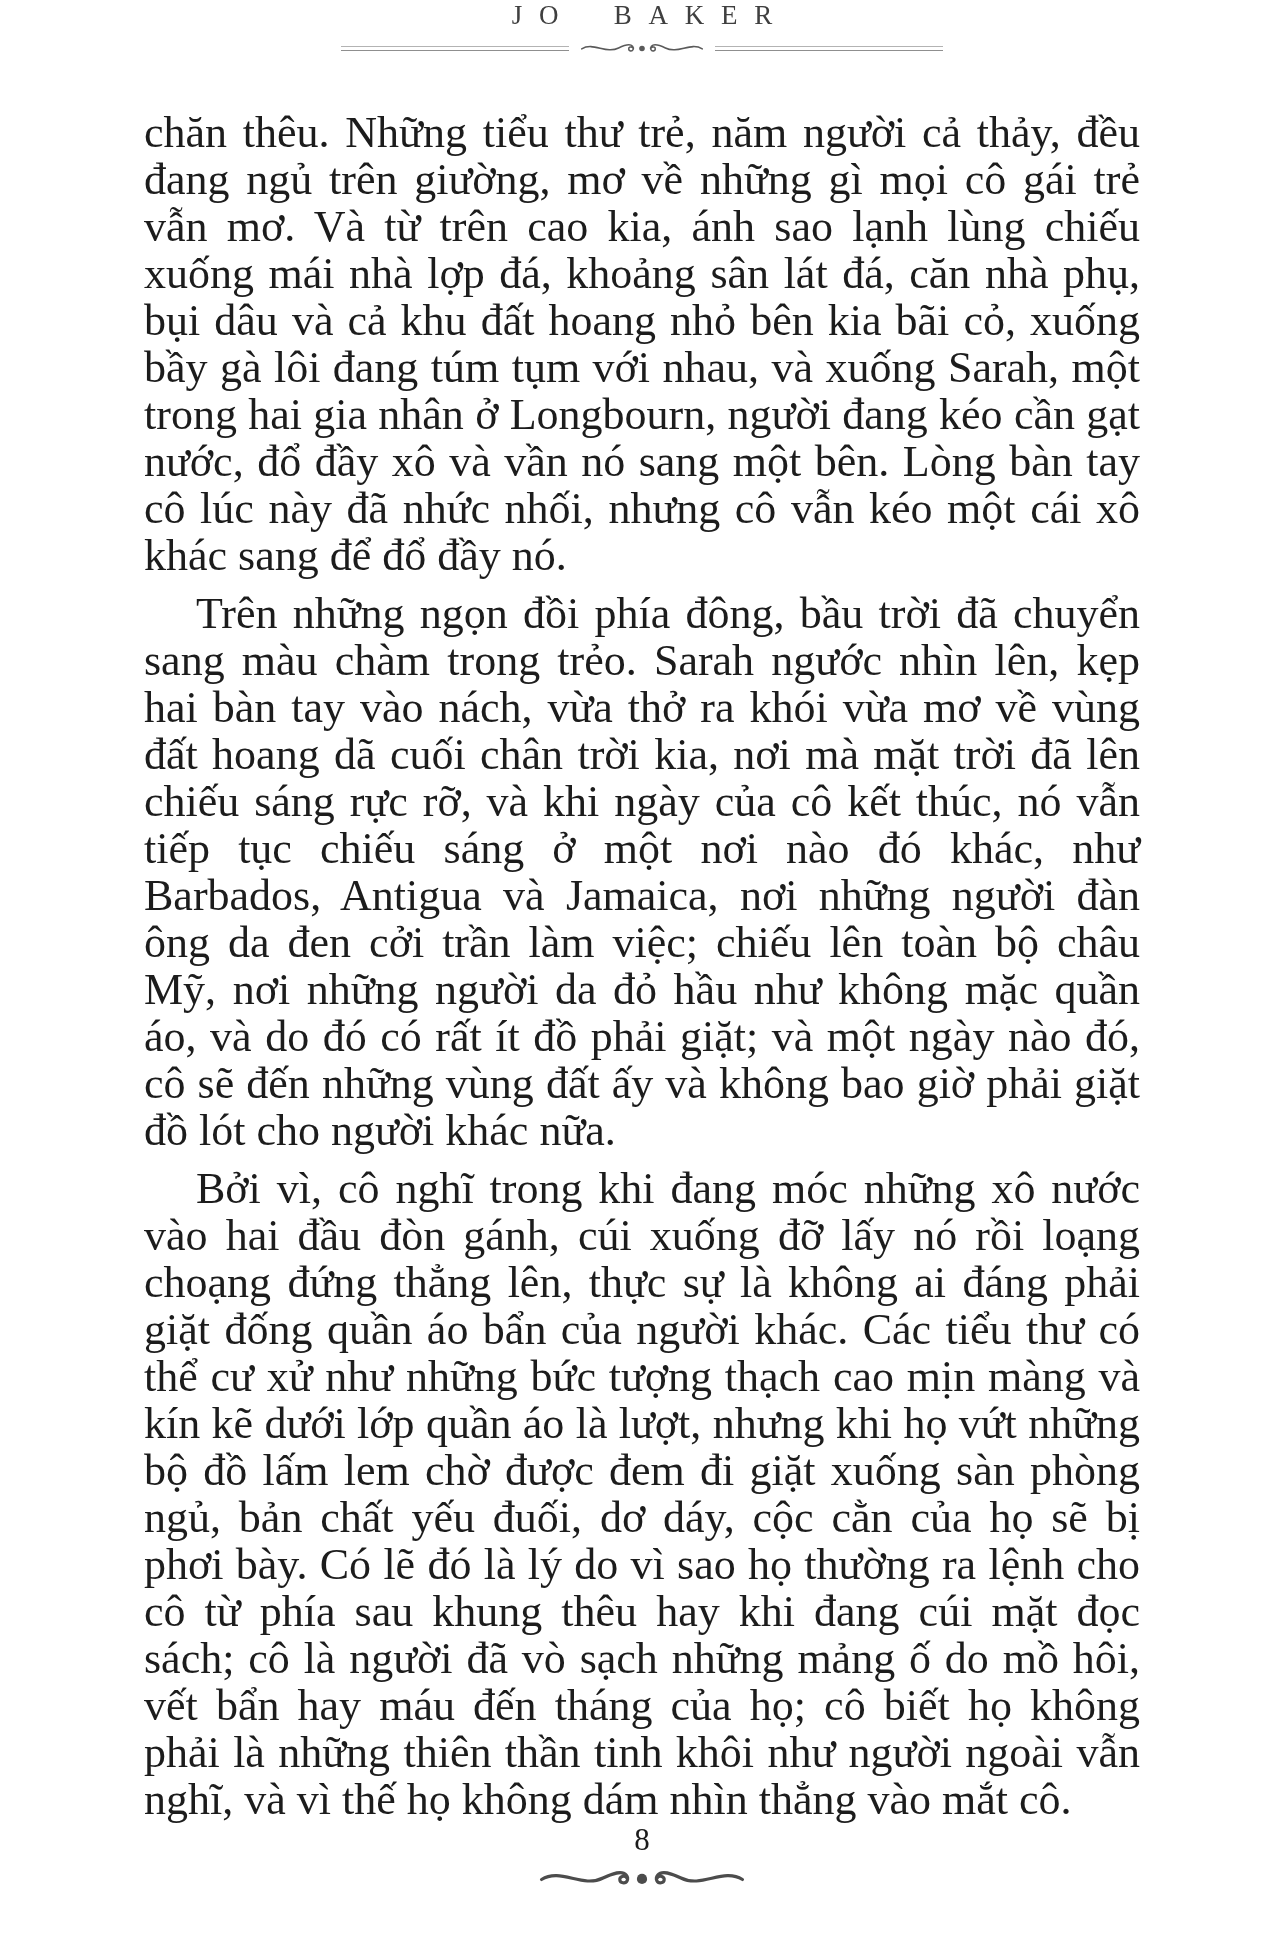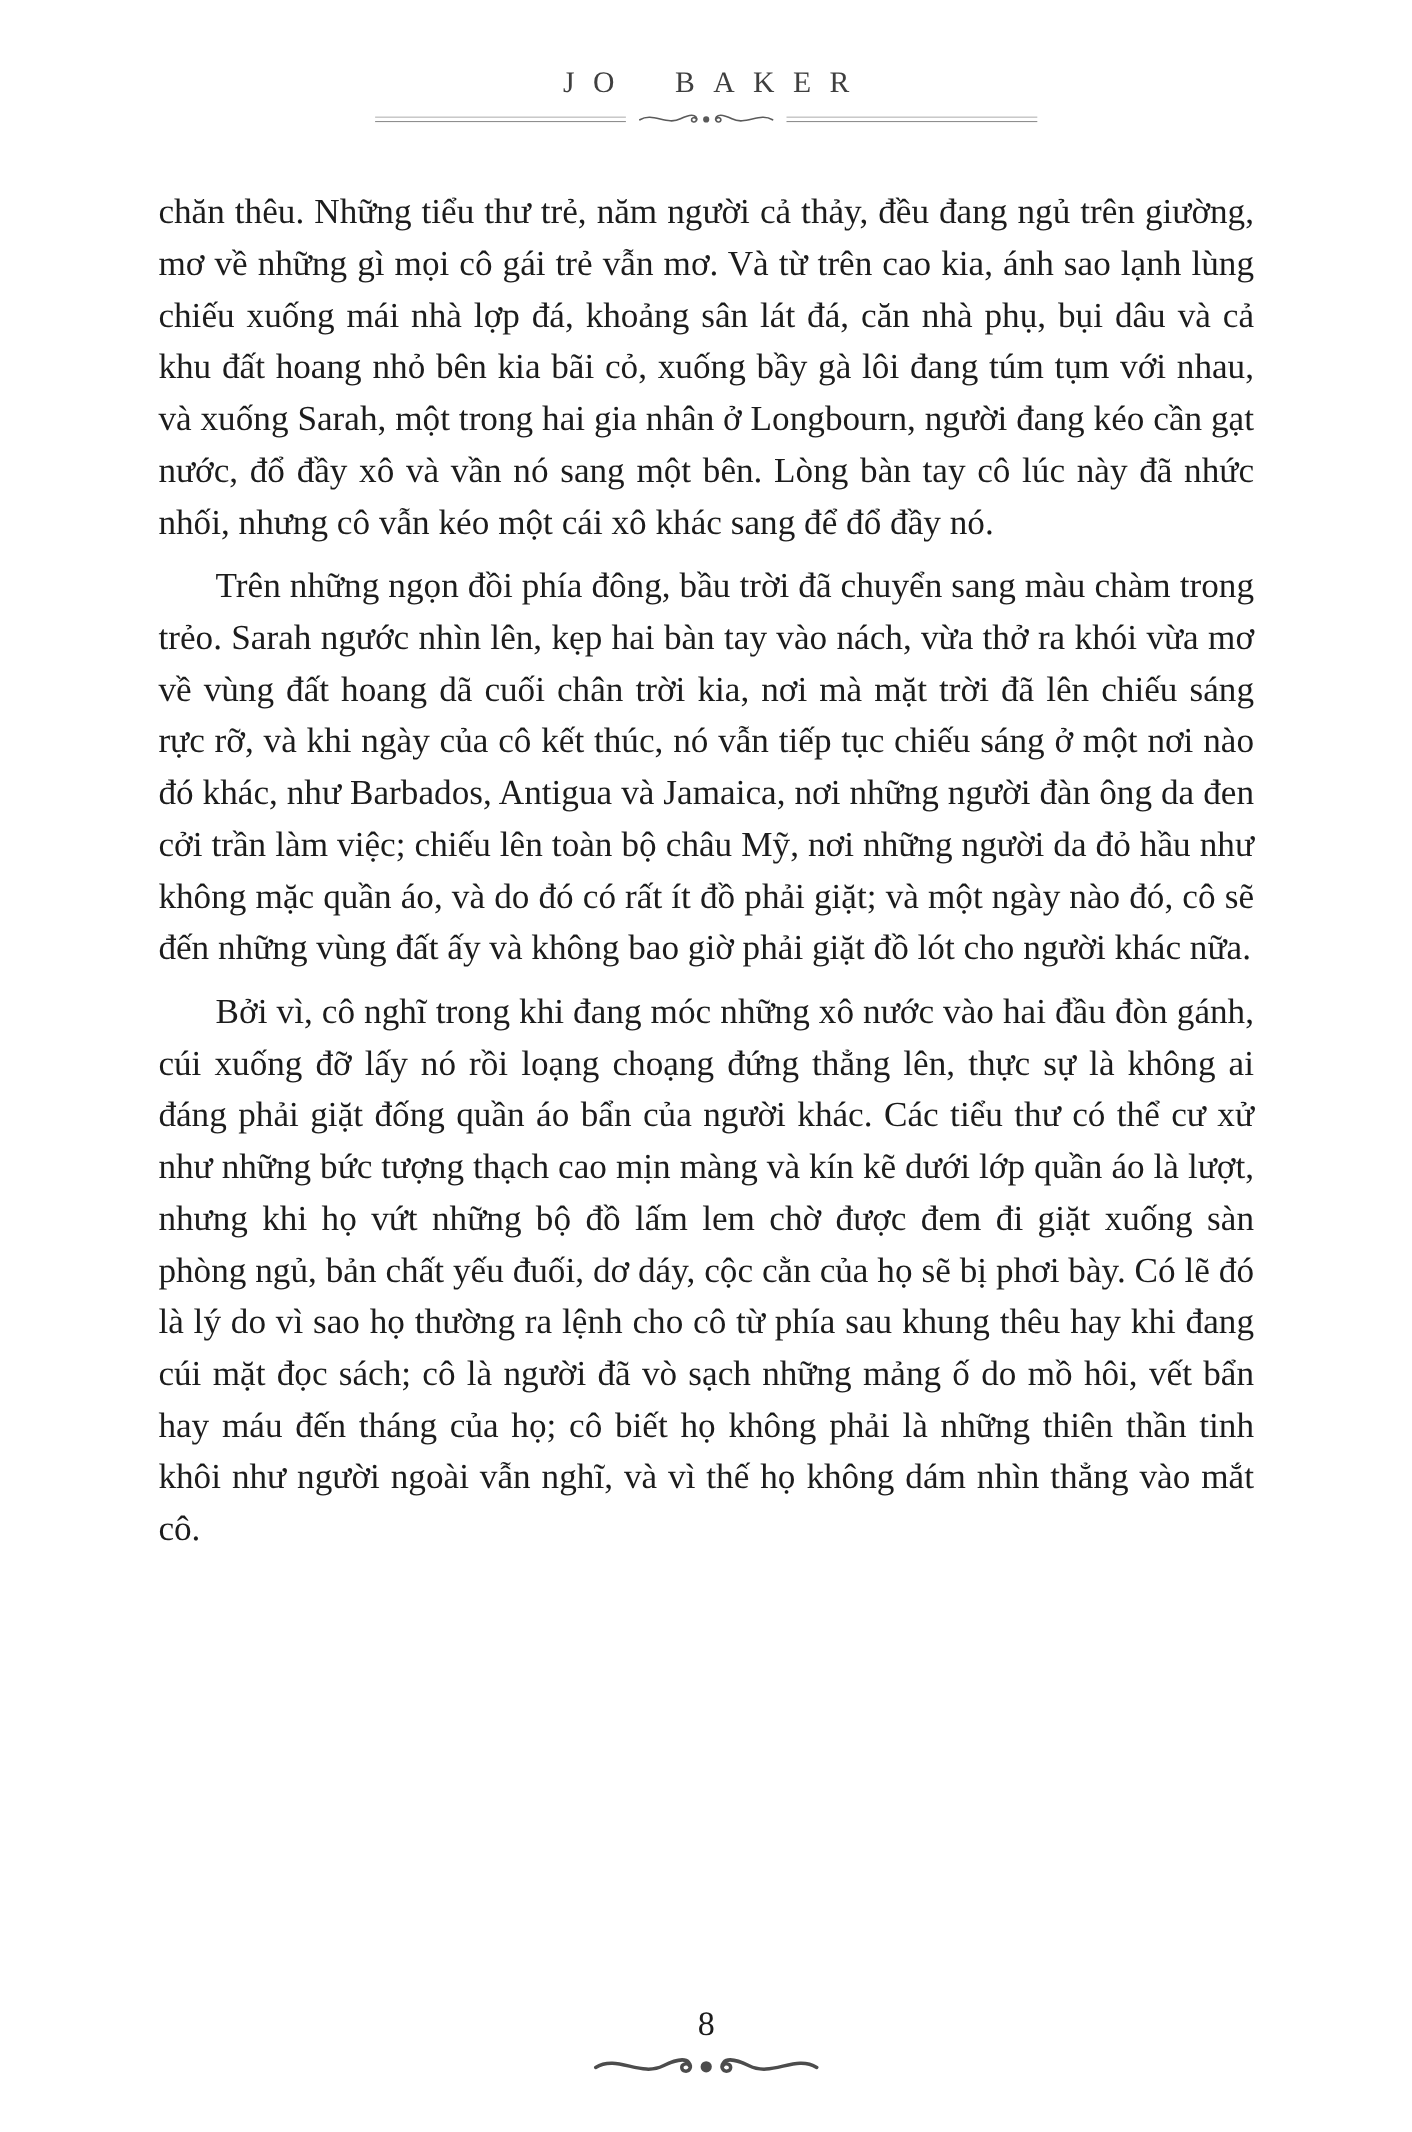--- a/index.html
+++ b/index.html
@@ -8,21 +8,21 @@
     width: 1284px;
     height: 1938px;
     margin: 0 auto;
     background: #ffffff;
     font-family: "Liberation Serif", "DejaVu Serif", serif;
     color: #1e1e1e;
     overflow: hidden;
     box-sizing: border-box;
   }
   
-  .header { padding-top: 60px; text-align: center; }
+  .header { text-align: center; }
   .author {
     display: inline-block;
     font-size: 27px;
     letter-spacing: 0.62em;
     word-spacing: 0.55em;
     color: #3f3f3f;
     text-indent: 0.62em; 
     font-weight: 400;
   }
   .divider {
@@ -37,21 +37,21 @@
     height: 5px;
     border-top: 1px solid #b3b3b3;
     border-bottom: 1px solid #8f8f8f;
     box-sizing: border-box;
   }
   .flourish-svg { display: block; }
   
   .body-text {
     width: 996px;
     margin: 50px auto 0 auto;
-    font-size: 32px;
+    font-size: 44px;
     line-height: 47px;
     text-align: justify;
     color: #1c1c1c;
   }
   .para { margin: 0 0 11px 0; text-indent: 52px; }
   .para.no-indent { text-indent: 0; }
   
   .footer {
     position: absolute;
     left: 0; right: 0;

